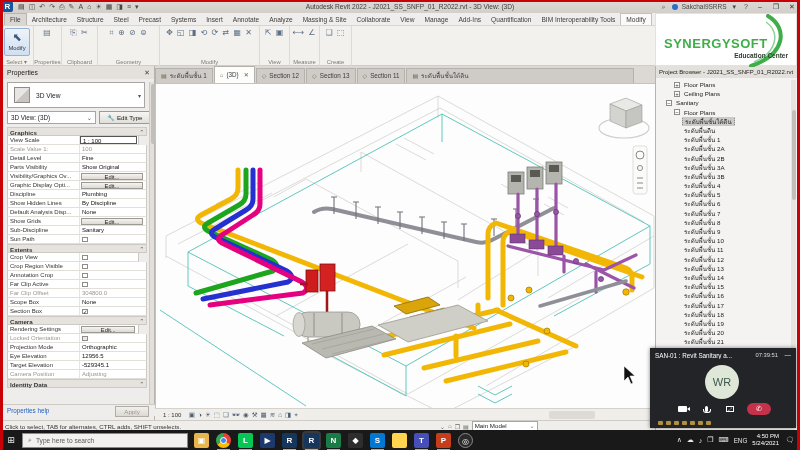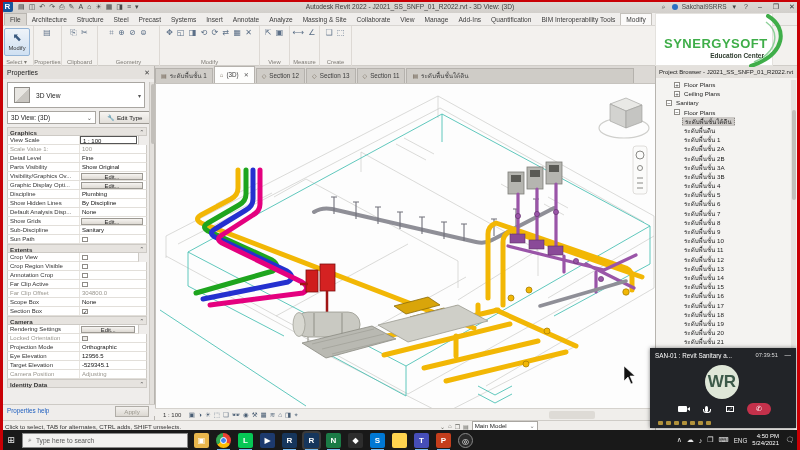--- a/index.html
+++ b/index.html
@@ -23,21 +23,21 @@
   .rtab.active{background:#fbfaf9;border:1px solid #c4c1bc;border-bottom:none;}
   
   #ribbon{left:0;top:26px;width:800px;height:40px;background:#f3f1ee;border-bottom:1px solid #d0cdc8;z-index:3;}
   .rpanel{position:absolute;top:0;height:40px;border-right:1px solid #ddd9d4;}
   .rpanel .plabel{position:absolute;bottom:1px;width:100%;text-align:center;font-size:5.8px;color:#7d7a74;}
   .picons{position:absolute;top:2px;left:0;width:100%;text-align:center;font-size:8px;color:#5b6f87;letter-spacing:1px;line-height:9px;}
   #modify-big{position:absolute;left:4px;top:2px;width:26px;height:28px;background:linear-gradient(#eef3f9,#cfe0f2);border:1px solid #94b4d6;border-radius:2px;text-align:center;}
   #modify-big .arrow{font-size:11px;color:#3a5a80;line-height:16px;}
   #modify-big .mlabel{font-size:5.8px;color:#333;}
   
-  #logo-card{left:655px;top:13px;width:118px;height:53px;background:#fff;z-index:6;border:1px solid #e4e2de;}
+  #logo-card{left:655px;top:13px;width:142px;height:53px;background:#fff;z-index:6;border:1px solid #e4e2de;}
   #logo-brand{position:absolute;left:8px;top:22px;font-size:13px;font-weight:bold;color:#3fae49;letter-spacing:0.5px;}
   #logo-sub{position:absolute;right:8px;top:38px;font-size:6.5px;color:#2e3c2e;font-weight:bold;}
   
   #viewtabs{left:155px;top:66px;width:500px;height:18px;background:#dcd9d5;display:flex;align-items:flex-end;z-index:2;border-bottom:1px solid #c6c3be;}
   .vtab{height:15px;line-height:14px;padding:0 5px;font-size:6.3px;color:#3c3c3c;background:#cfccc7;border:1px solid #b5b2ad;border-bottom:none;margin-right:1px;white-space:nowrap;overflow:hidden;display:flex;align-items:center;gap:3px;}
   .vtab.active{background:#fdfdfc;height:17px;}
   .vtab .ticon{font-size:6px;color:#6b5f4e;}
   .vtab .tclose{font-size:6px;color:#555;margin-left:2px;}
   
   #propspanel{left:3px;top:66px;width:152px;height:354px;background:#efedeb;border-right:1px solid #b7b4af;z-index:2;}
@@ -86,21 +86,21 @@
   .titem .exp{display:inline-block;width:6px;height:6px;border:1px solid #8f8c87;background:#fff;font-size:6px;line-height:4.5px;text-align:center;color:#333;margin-right:2px;flex:none;}
   .titem .lbl{padding:0 2px;}
   .titem.selected .lbl{background:#ccc9c6;border:1px dotted #8a8783;}
   #browser-scroll{position:absolute;right:1px;top:14px;width:5px;height:348px;background:#e7e4e0;}
   #browser-scroll .thumb{position:absolute;top:30px;left:0.5px;width:4px;height:90px;background:#c2bfba;border-radius:2px;}
   
   #callcard{left:650px;top:348px;width:146px;height:80px;background:#222428;z-index:20;box-shadow:0 0 4px rgba(0,0,0,.5);}
   #call-title{position:absolute;left:5px;top:4px;font-size:6.3px;color:#fff;width:96px;white-space:nowrap;overflow:hidden;}
   #call-timer{position:absolute;right:18px;top:4px;font-size:5.8px;color:#ddd;}
   #call-min{position:absolute;right:5px;top:3px;font-size:6.5px;color:#ddd;}
-  #call-avatar{position:absolute;left:55px;top:17px;width:34px;height:34px;border-radius:50%;background:#dfe7d8;color:#3c5a49;font-size:17px;font-weight:bold;text-align:center;line-height:34px;}
+  #call-avatar{position:absolute;left:55px;top:17px;width:34px;height:34px;border-radius:50%;background:#dfe7d8;color:#3c5a49;font-size:11px;font-weight:normal;text-align:center;line-height:34px;}
   #call-controls{position:absolute;left:0;top:55px;width:146px;display:flex;justify-content:center;align-items:center;gap:10px;}
   .ccbtn{width:14px;height:11px;display:flex;align-items:center;justify-content:center;color:#fff;font-size:7.5px;}
   #hangup{width:24px;height:12px;border-radius:6px;background:#c4314b;color:#fff;font-size:7px;text-align:center;line-height:12px;}
   .ic-cam{width:9px;height:6px;background:#fff;border-radius:1px;position:relative;}
   .ic-cam:after{content:"";position:absolute;right:-3px;top:0.5px;border-left:3px solid #fff;border-top:2.5px solid transparent;border-bottom:2.5px solid transparent;transform:scaleX(-1);left:auto;}
   .ic-mic{width:3px;height:6px;background:#fff;border-radius:1.5px;position:relative;}
   .ic-mic:after{content:"";position:absolute;left:-1.5px;top:3px;width:6px;height:3px;border:1px solid #fff;border-top:none;border-radius:0 0 3px 3px;}
   .ic-share{width:8px;height:6px;border:1px solid #fff;font-size:5px;color:#fff;line-height:5px;text-align:center;}
   #call-strip{position:absolute;left:8px;top:73px;display:flex;gap:3px;}
   .stripdot{width:5px;height:4px;background:#caa53e;border-radius:1px;opacity:.85;}

